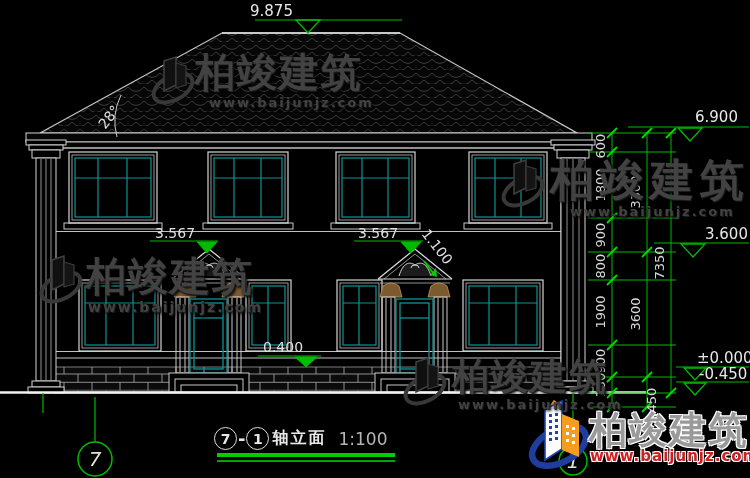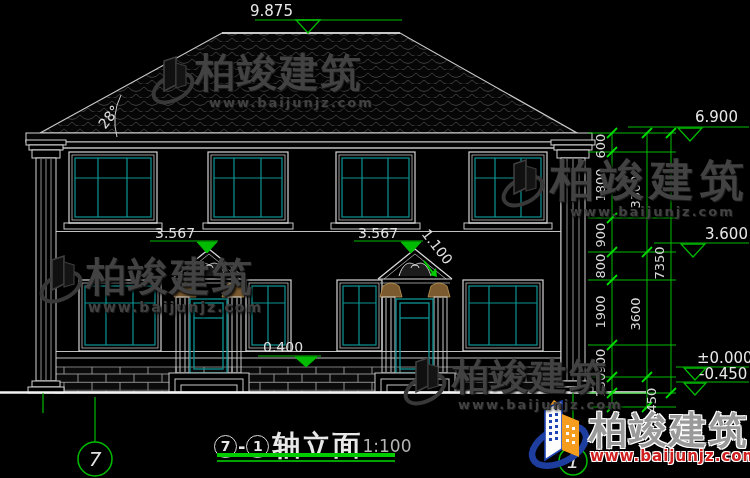--- a/index.html
+++ b/index.html
@@ -17,22 +17,22 @@
   .logo-brand{position:absolute;z-index:3;font-size:38px;font-weight:700;color:#9a9a9a;line-height:1;
       text-shadow:-1px -1px 0 #fff,1px -1px 0 #fff,-1px 1px 0 #fff,1px 1px 0 #fff,3px 3px 2px #000;
       letter-spacing:2px;white-space:nowrap;}
   .logo-url{position:absolute;z-index:3;font-size:15px;font-weight:700;color:#cf1f1f;line-height:1;
       text-shadow:-1px -1px 0 #fff,1px -1px 0 #fff,-1px 1px 0 #fff,1px 1px 0 #fff,2px 2px 2px #000;
       letter-spacing:1px;white-space:nowrap;}
   .title-row{position:absolute;z-index:3;left:213px;top:427px;display:flex;align-items:center;
       color:#e8e8e8;white-space:nowrap;}
   .ax-circle{display:inline-flex;align-items:center;justify-content:center;width:21px;height:21px;
       border:1.5px solid #dedede;border-radius:50%;font-size:14px;font-weight:700;margin:0 1px;}
-  .t-name{font-size:28px;font-weight:700;letter-spacing:2px;margin-left:2px;}
-  .t-scale{font-size:17px;color:#b5b5b5;font-weight:400;}
+  .t-name{font-size:16px;font-weight:700;letter-spacing:2px;margin-left:2px;}
+  .t-scale{font-size:17px;color:#b5b5b5;margin-left:12px;font-weight:400;}
   .t-dash{font-size:18px;font-weight:700;}
   .uline1{position:absolute;z-index:3;left:217px;top:453px;width:178px;height:4px;background:#00cc00;}
   .uline2{position:absolute;z-index:3;left:217px;top:460px;width:178px;height:2px;background:#00a400;}
 </style>
 </head>
 <body>
 
 <div id="stage">
 
 <svg id="cad" width="750" height="478" viewBox="0 0 750 478">

